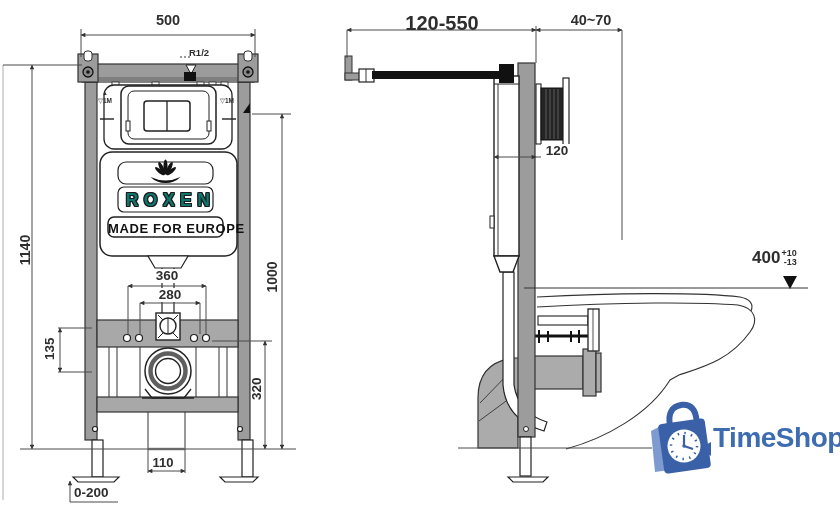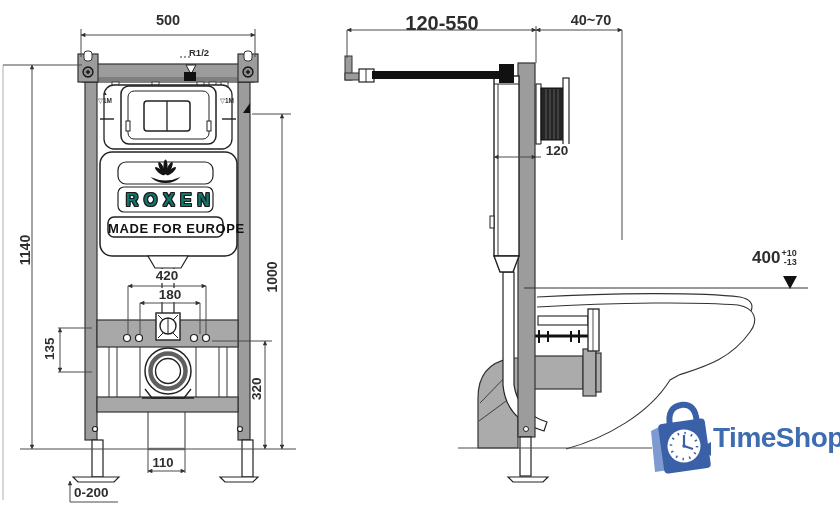--- a/index.html
+++ b/index.html
@@ -271,22 +271,22 @@
 </svg>
 
   <div class="lbl" style="left:146px;top:13px;width:44px;font-size:14.5px;">500</div>
   <div class="lbl rot" style="left:3px;top:243px;width:44px;font-size:14px;">1140</div>
   <div class="lbl" style="left:189px;top:48px;font-size:9.5px;">R1/2</div>
   <div class="lbl" style="left:98px;top:90px;width:14px;font-size:6px;">▲</div>
   <div class="lbl" style="left:94px;top:98px;width:22px;font-size:6.5px;">▽1M</div>
   <div class="lbl" style="left:216px;top:98px;width:22px;font-size:6.5px;">▽1M</div>
   <div class="lbl roxen" style="left:118px;top:192px;width:95px;font-size:17.5px;">ROXEN</div>
   <div class="lbl" style="left:108px;top:222px;width:115px;font-size:13px;letter-spacing:.6px;color:#111;">MADE FOR EUROPE</div>
-  <div class="lbl bg" style="left:149px;top:269px;width:32px;font-size:13.5px;">420</div>
-  <div class="lbl bg" style="left:152px;top:288px;width:32px;font-size:13.5px;">180</div>
+  <div class="lbl bg" style="left:149px;top:269px;width:32px;font-size:13.5px;">360</div>
+  <div class="lbl bg" style="left:152px;top:288px;width:32px;font-size:13.5px;">280</div>
   <div class="lbl rot" style="left:29px;top:342px;width:42px;font-size:13.5px;">135</div>
   <div class="lbl rot" style="left:249px;top:270px;width:46px;font-size:14px;">1000</div>
   <div class="lbl rot" style="left:236px;top:382px;width:42px;font-size:13.5px;">320</div>
   <div class="lbl" style="left:149px;top:456px;width:28px;font-size:13px;">110</div>
   <div class="lbl" style="left:74px;top:486px;font-size:13.5px;">0-200</div>
 
   <div class="lbl" style="left:397px;top:13px;width:90px;font-size:20px;">120-550</div>
   <div class="lbl" style="left:562px;top:13px;width:58px;font-size:14.5px;">40~70</div>
   <div class="lbl bg" style="left:541px;top:144px;width:28px;font-size:13.5px;">120</div>
   <div class="lbl" style="left:752px;top:249px;font-size:17px;">

